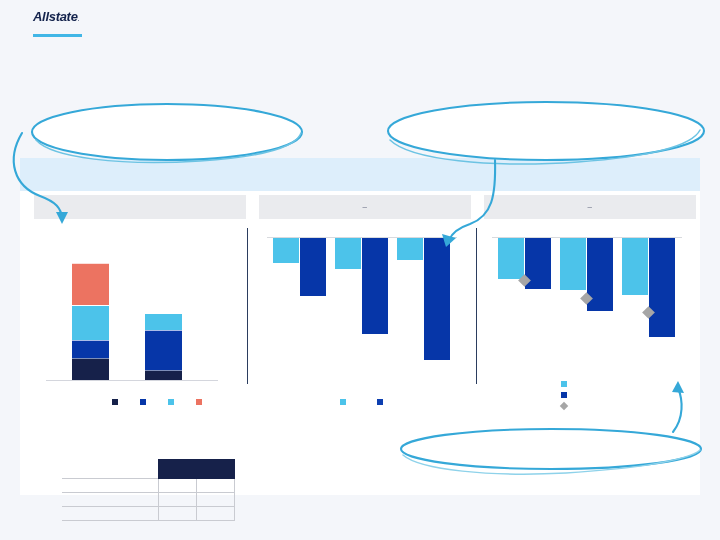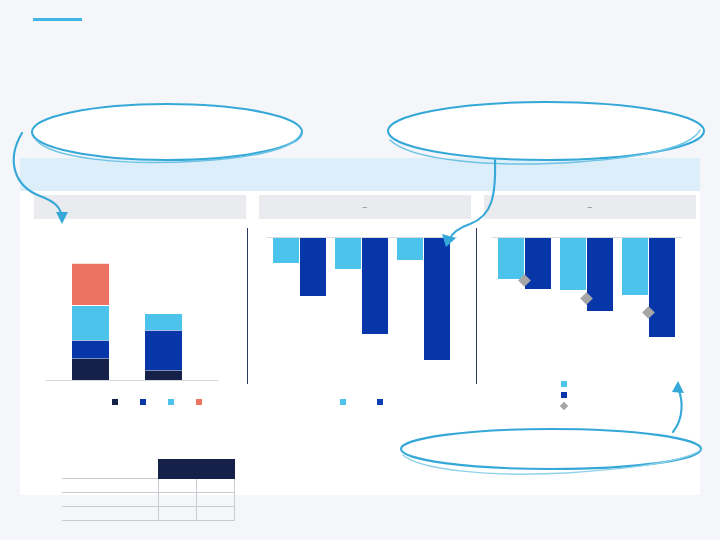--- a/index.html
+++ b/index.html
@@ -291,20 +291,21 @@
     white-space: pre-line;
   }
   .note-1 { left: 40px;  top: 118px; width: 250px; }
   .note-2 { left: 398px; top: 118px; width: 300px; }
   .note-3 { left: 408px; top: 440px; width: 285px; }
 </style>
 </head>
 <body>
 
 <div class="brand">
+  <div class="brand-wordmark"><span>Allstate</span><span class="tm">.</span></div>
   <div class="brand-rule"></div>
 </div>
 
 <div class="card">
 
   <div class="card-titlebar">
     <div class="card-title-text"></div>
   </div>
 
   <div class="panels">

